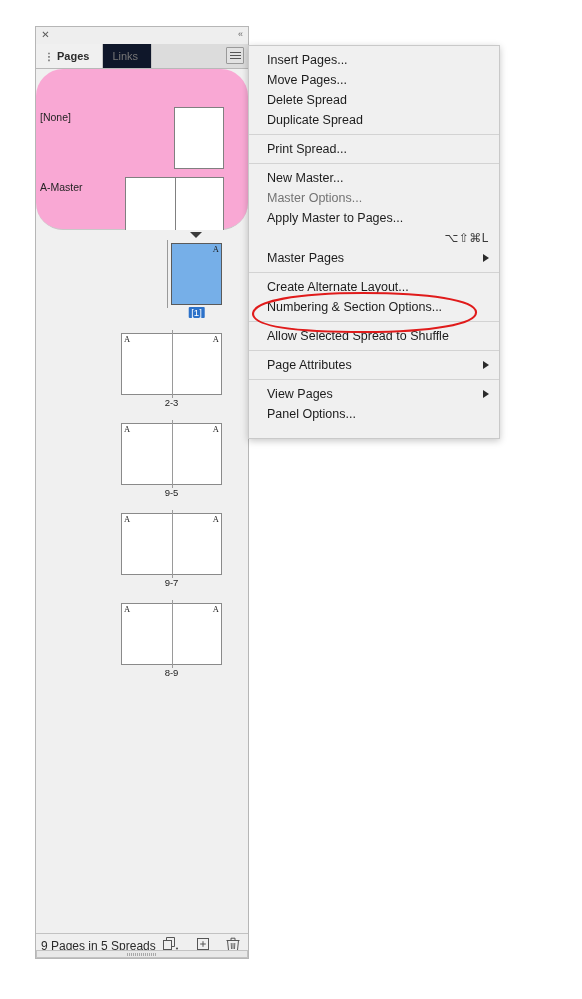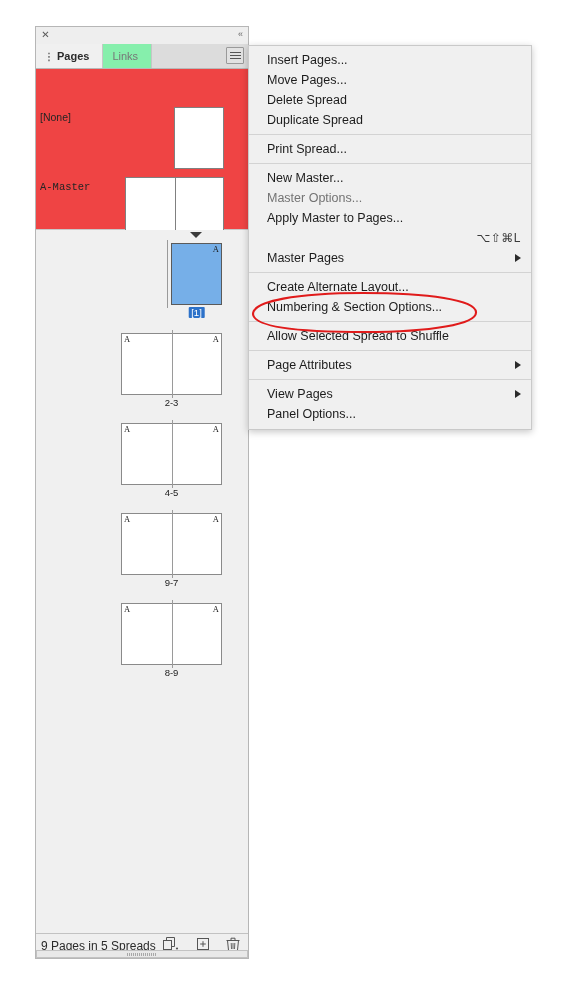--- a/index.html
+++ b/index.html
@@ -65,21 +65,21 @@
     align-items: stretch;
     position: relative;
     flex: 0 0 auto;
   }
   .tab {
     padding: 0 13px 0 9px;
     display: flex;
     align-items: center;
     font-size: 11px;
     color: #777777;
-    background: #86efac;
+    background: #0f172a;
     border-right: 1px solid #c6c6c6;
     box-sizing: border-box;
     cursor: default;
   }
   .tab.active {
     background: #f0f0f0;
     color: #2b2b2b;
     font-weight: bold;
   }
   .tab-caret {
@@ -114,23 +114,24 @@
     display: block;
     width: 11px;
     height: 1px;
     background: #565656;
   }
 
   
   .masters {
     position: relative;
     height: 160px;
-    background: #ef4444;
+    background: #f9a8d4;
     border-bottom: 1px solid #c8c8c8;
     flex: 0 0 auto;
+    border-radius: 27px;
   }
   .master-row-label {
     position: absolute;
     font-size: 10.5px;
     color: #252525;
     left: 4px;
   }
   .mthumb {
     position: absolute;
     background: #ffffff;
@@ -262,26 +263,26 @@
     width: 30px;
     height: 3px;
     background: repeating-linear-gradient(90deg, #a8a8a8 0 1px, transparent 1px 2px);
   }
 
   
   .ctxmenu {
     position: absolute;
     left: 248px;
     top: 45px;
-    width: 284px;
+    width: 252px;
     background: #f0f0f0;
     border: 1px solid #c9c9c9;
     box-shadow: 0 2px 7px rgba(0,0,0,0.22);
     box-sizing: border-box;
-    padding: 4px 0 5px 0;
+    padding: 4px 0 14px 0;
     font-size: 12.5px;
     color: #1c1c1c;
   }
   .mi {
     height: 20px;
     display: flex;
     align-items: center;
     padding: 0 10px 0 18px;
     white-space: nowrap;
     cursor: default;
@@ -342,21 +343,21 @@
       <i></i>
         <i></i>
         <i></i>
     </div>
   </div>
 
   <div class="masters">
     <div class="master-row-label" style="top:42px;">[None]</div>
     <div class="mthumb" style="left:138px; top:38px; width:50px; height:62px;"></div>
 
-    <div class="master-row-label" style="top:112px;font-family:Liberation Mono, monospace;">A-Master</div>
+    <div class="master-row-label" style="top:112px;">A-Master</div>
     <div class="mthumb" style="left:89px; top:108px; width:99px; height:62px;">
       <span class="gutter"></span>
     </div>
   </div>
 
   <div class="pages-area">
 
     <div class="spread" style="left:135px; top:13px; width:51px;">
       <div class="section-marker" style="left:19px; top:-11px;"></div>
       <div class="pagebox selected" style="height:62px;">
@@ -374,21 +375,21 @@
       </div>
       <div class="spread-label">2-3</div>
     </div>
 
     <div class="spread" style="left:85px; top:193px; width:101px;">
       <div class="pagebox" style="height:62px;">
         <span class="gutter"></span>
         <span class="master-letter l">A</span>
         <span class="master-letter r">A</span>
       </div>
-      <div class="spread-label">4-5</div>
+      <div class="spread-label">9-5</div>
     </div>
 
     <div class="spread" style="left:85px; top:283px; width:101px;">
       <div class="pagebox" style="height:62px;">
         <span class="gutter"></span>
         <span class="master-letter l">A</span>
         <span class="master-letter r">A</span>
       </div>
       <div class="spread-label">9-7</div>
     </div>

